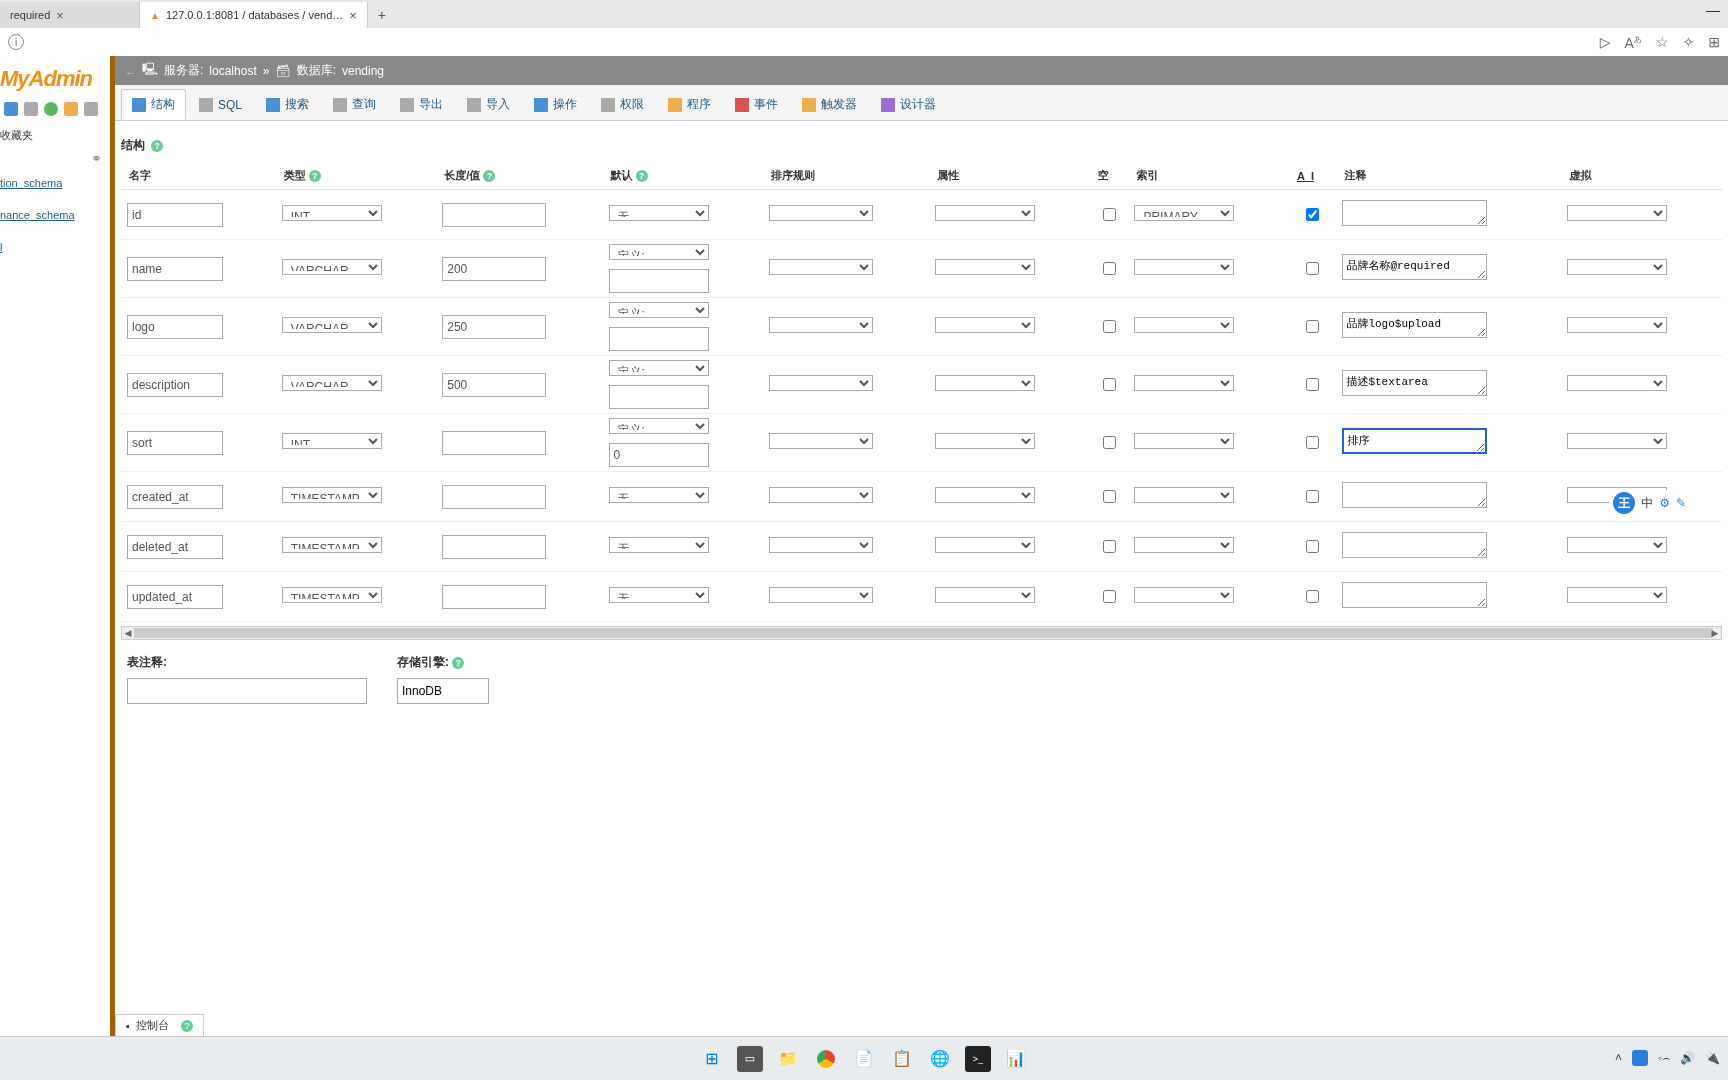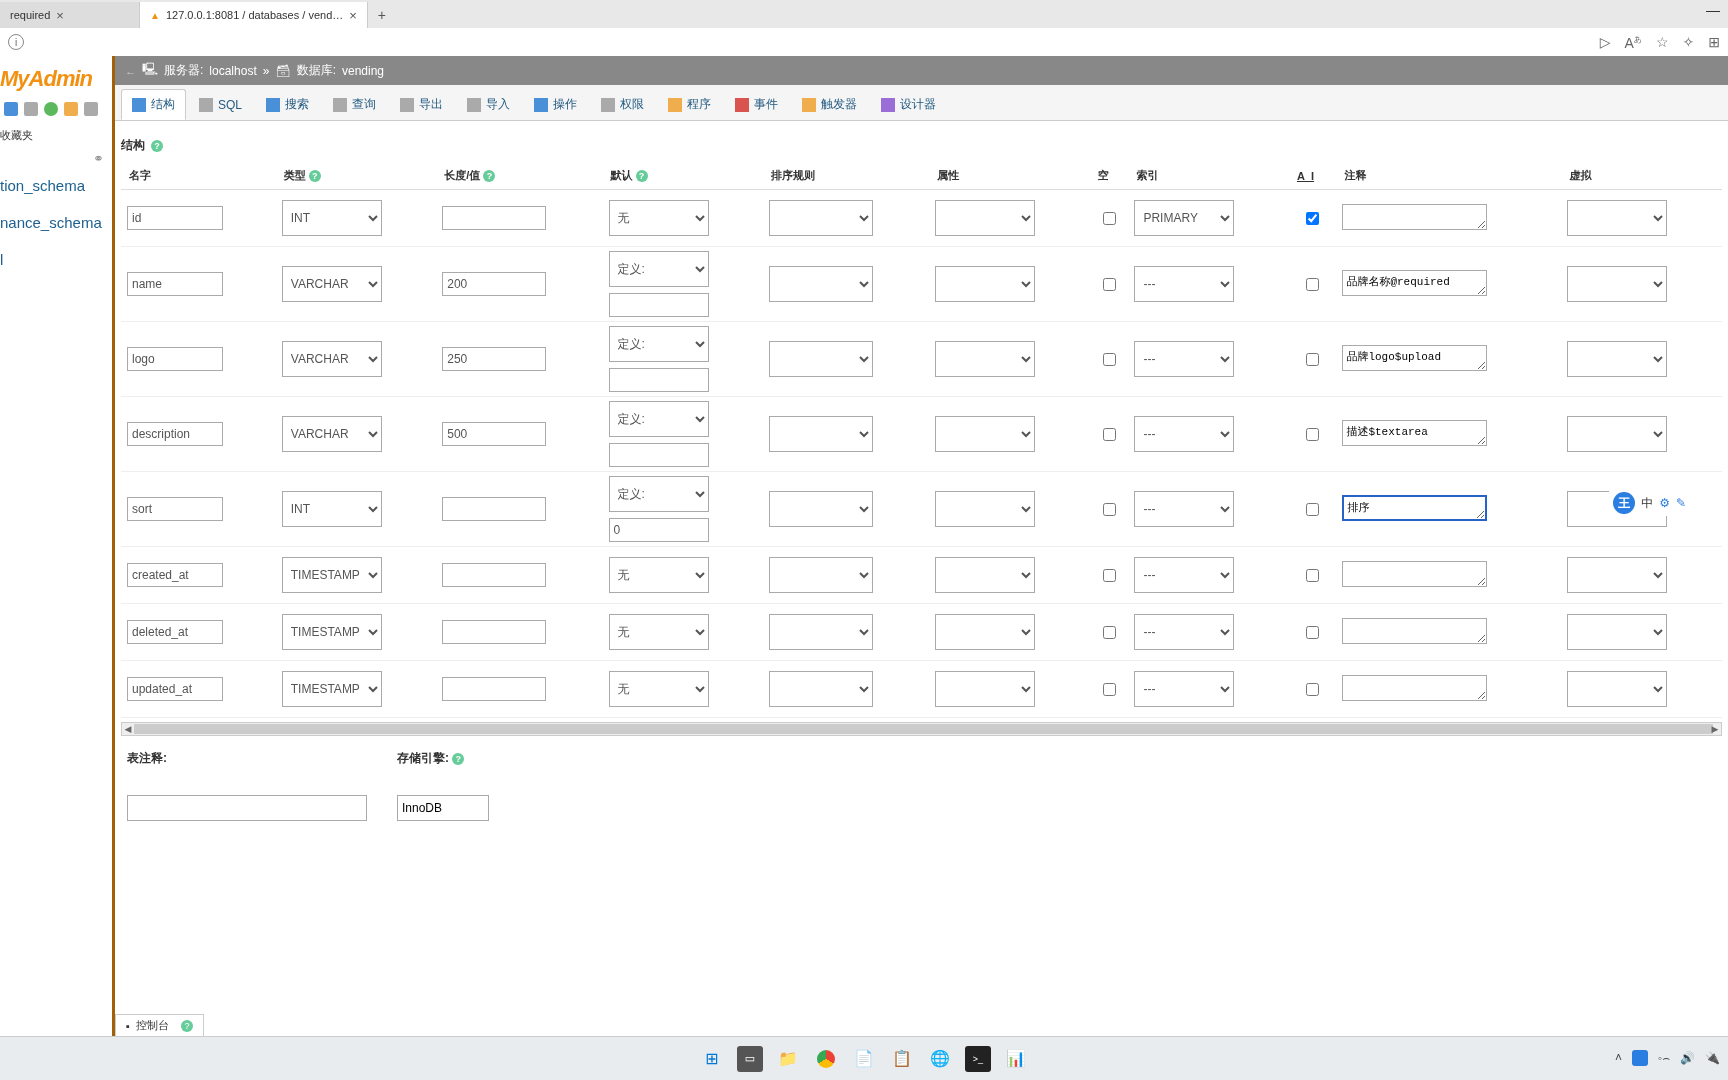--- a/index.html
+++ b/index.html
@@ -10,27 +10,27 @@
 .tab.active { background: #fff; }
 .tab-close { cursor: pointer; font-size: 13px; color: #555; }
 .tab-new { width: 28px; height: 26px; display: flex; align-items: center; justify-content: center; font-size: 14px; color: #555; cursor: pointer; }
 .window-controls { position: absolute; right: 8px; top: 2px; display: flex; gap: 18px; font-size: 14px; color: #333; }
 .address-bar { height: 28px; display: flex; align-items: center; padding: 0 8px; gap: 8px; background: #fff; }
 .url-input { flex: 0 0 auto; width: 500px; padding: 4px 8px; font-size: 12px; color: #555; }
 .addr-icons { margin-left: auto; display: flex; gap: 14px; color: #666; font-size: 14px; }
 .info-icon { width: 16px; height: 16px; border: 1px solid #888; border-radius: 50%; display: inline-flex; align-items: center; justify-content: center; font-size: 10px; color: #666; }
 
 .app { display: flex; height: calc(1080px - 56px - 44px); }
-.sidebar { width: 115px; background: #fff; border-right: 3px solid #a16207; padding-top: 8px; overflow: hidden; }
+.sidebar { width: 115px; background: #fff; border-right: 5px solid #a16207; padding-top: 8px; overflow: hidden; }
 .logo { font-size: 22px; font-weight: bold; color: #f29111; padding: 2px 0 6px 0; font-style: italic; letter-spacing: -1px; }
 .sidebar-icons { display: flex; gap: 6px; padding: 4px 0 8px 4px; }
 .sidebar-icons span { width: 14px; height: 14px; display: inline-block; }
 .fav-label { font-size: 11px; color: #333; padding: 4px 0; }
 .link-icon { text-align: right; padding: 4px 8px 8px 0; color: #888; font-size: 13px; }
-.db-list { font-size: 15px; color: #1e6091; }
+.db-list { font-size: 11px; color: #1e6091; text-decoration: underline; }
 .db-list div { padding: 3px 0; white-space: nowrap; overflow: hidden; }
 
 .main { flex: 1; display: flex; flex-direction: column; overflow: hidden; }
 .breadcrumb { background: #888; color: #fff; padding: 4px 10px; font-size: 12px; display: flex; align-items: center; gap: 6px; }
 .breadcrumb a { color: #fff; text-decoration: none; }
 .breadcrumb .arrow-icon { color: #ccc; font-size: 11px; }
 
 .tabs-bar { background: #f5f5f5; border-bottom: 1px solid #ccc; padding: 4px 6px 0 6px; display: flex; gap: 2px; }
 .nav-tab { padding: 6px 10px; font-size: 12px; color: #235a81; display: flex; align-items: center; gap: 5px; cursor: pointer; border: 1px solid transparent; white-space: nowrap; }
 .nav-tab.active { background: #fff; border: 1px solid #ccc; border-bottom-color: #fff; border-radius: 3px 3px 0 0; }
@@ -43,39 +43,39 @@
 .btn { border: 1px solid #aaa; background: #f0f0f0; padding: 4px 12px; font-size: 12px; border-radius: 3px; cursor: pointer; }
 
 .section-title { font-weight: bold; font-size: 12px; color: #333; margin: 6px 0 8px 0; display: flex; align-items: center; gap: 6px; }
 .help-icon { width: 12px; height: 12px; border-radius: 50%; background: #6c9; color: #fff; display: inline-flex; align-items: center; justify-content: center; font-size: 9px; }
 
 table.structure { width: 100%; border-collapse: collapse; }
 table.structure th { text-align: left; font-size: 11px; color: #333; font-weight: bold; padding: 6px 8px; border-bottom: 1px solid #ddd; white-space: nowrap; }
 table.structure td { padding: 10px 6px; vertical-align: middle; border-bottom: 1px solid #eee; }
 table.structure tr.tall td { padding-top: 4px; padding-bottom: 4px; }
 .col-input { width: 96px; border: 1px solid #aaa; padding: 4px; font-size: 12px; height: 24px; color: #555; }
-.col-select { border: 1px solid #aaa; padding: 3px 4px; font-size: 12px; height: 36px; background: #fff; color: #555; }
+.col-select { border: 1px solid #aaa; padding: 3px 4px; font-size: 12px; height: 16px; background: #fff; color: #555; }
 .w-type { width: 100px; }
 .w-len { width: 104px; }
 .w-default { width: 100px; }
 .w-default-val { width: 100px; margin-top: 6px; display: block; }
 .w-coll { width: 104px; }
 .w-attr { width: 100px; }
 .w-idx { width: 100px; }
 .w-virt { width: 100px; }
 .w-comment { width: 145px; height: 26px; resize: both; font-family: Liberation Mono, monospace; font-size: 11px; padding: 3px; border: 1px solid #aaa; }
 .w-comment.focused { border: 2px solid #2563c9; }
 input[type=checkbox] { margin: 0 auto; display: block; }
 
 .hscroll { height: 14px; background: #eee; border: 1px solid #ccc; margin-top: 4px; position: relative; }
 .hscroll-thumb { position: absolute; left: 12px; right: 8px; top: 1px; bottom: 1px; background: #ccc; }
 .hscroll-arrow { position: absolute; top: 0; bottom: 0; width: 12px; display: flex; align-items: center; justify-content: center; font-size: 9px; color: #666; }
 
 .footer-form { display: flex; gap: 30px; padding: 14px 6px; }
-.footer-col { display: flex; flex-direction: column; gap: 28px; }
+.footer-col { display: flex; flex-direction: column; gap: 7px; }
 .footer-label { font-size: 12px; font-weight: bold; }
 .footer-input { width: 240px; height: 26px; border: 1px solid #aaa; padding: 4px; font-size: 12px; }
 .footer-select { width: 180px; height: 26px; border: 1px solid #aaa; background: #fff; font-size: 12px; }
 
 .console-tab { position: fixed; bottom: 44px; left: 115px; background: #fff; border: 1px solid #ccc; padding: 3px 10px; font-size: 11px; display: flex; align-items: center; gap: 6px; border-bottom: none; }
 
 .taskbar { position: fixed; bottom: 0; left: 0; right: 0; height: 44px; background: #e8ecef; border-top: 1px solid #ccc; display: flex; align-items: center; justify-content: center; gap: 12px; }
 .taskbar-icon { width: 26px; height: 26px; border-radius: 3px; display: flex; align-items: center; justify-content: center; font-size: 16px; }
 .taskbar-tray { position: fixed; right: 8px; bottom: 0; height: 44px; display: flex; align-items: center; gap: 10px; font-size: 12px; color: #444; }
 

